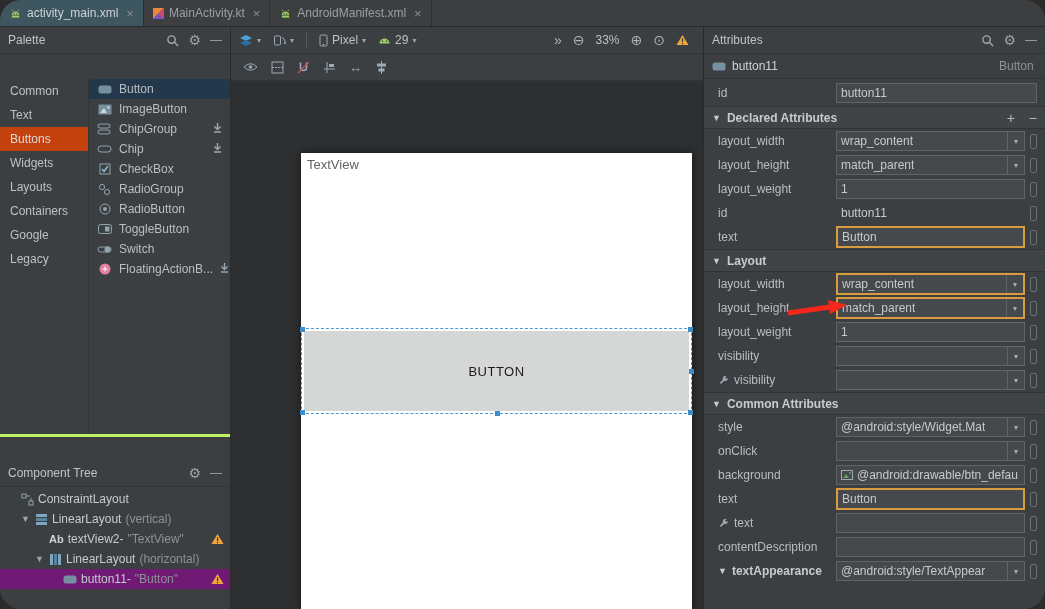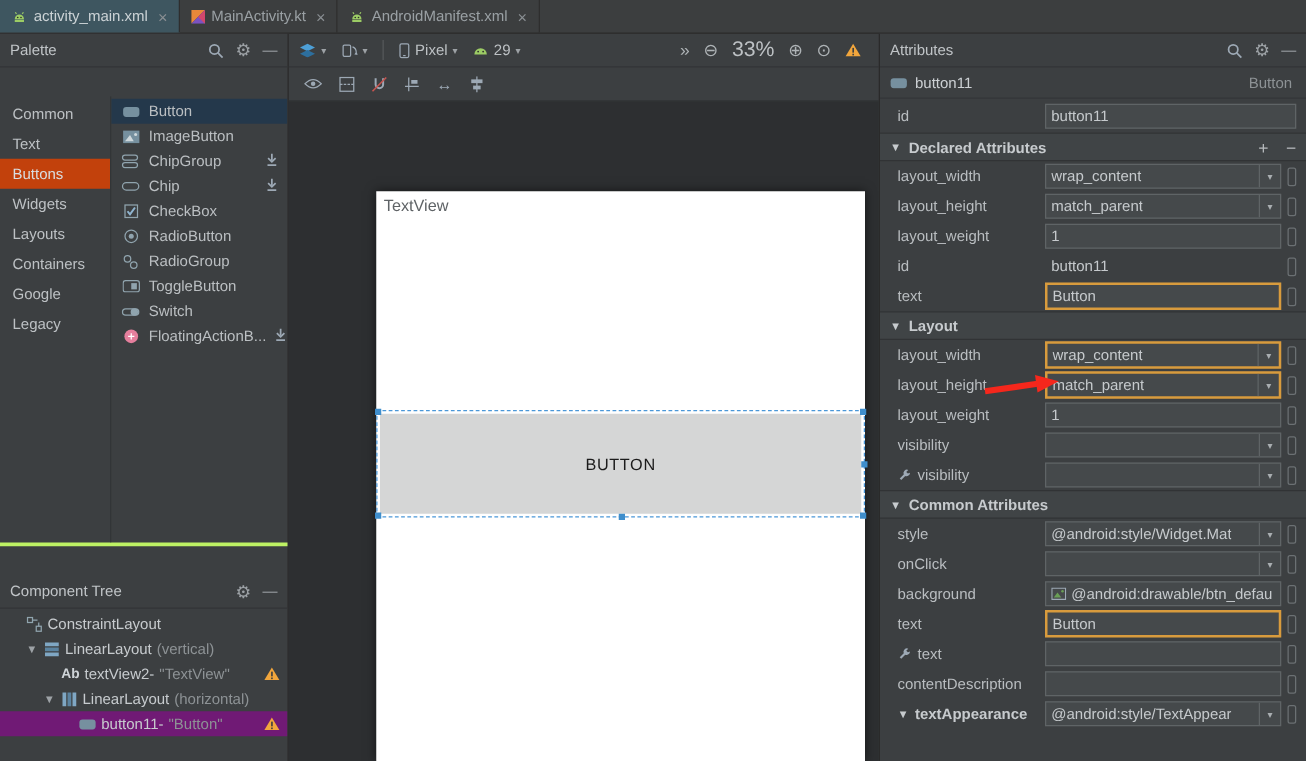--- a/index.html
+++ b/index.html
@@ -1,17 +1,17 @@
 <!DOCTYPE html>
 <html><head>
 <meta charset="utf-8">
 <style>
   html,body{margin:0;padding:0;background:#2b2b2b;}
   .app{position:relative;width:1045px;height:609px;background:#3c3f41;overflow:hidden;
-       font-family:"Liberation Sans",sans-serif;font-size:12px;color:#bbbfc2;user-select:none;}
+       font-family:"Liberation Sans",sans-serif;font-size:12px;color:#bbbfc2;user-select:none;border-radius:21px;}
   
   .tabbar{height:26px;background:#3c3e3f;border-bottom:1px solid #2a2a2a;display:flex;align-items:stretch;}
   .tab{display:flex;align-items:center;gap:5px;padding:0 9px;border-right:1px solid #2e2e2e;color:#9aa0a4;cursor:default;}
   .tab.active{background:#3e5660;color:#ccd3d6;}
   .tab .close{color:#8a8f93;font-size:13px;margin-left:3px;line-height:1;}
   .ic{display:inline-flex;align-items:center;justify-content:center;}
   
   .main{display:flex;height:582px;}
   .left{width:230px;flex:none;display:flex;flex-direction:column;border-right:1px solid #2a2a2a;background:#3c3f41;gap:23px;}
   .panel-h{height:26px;flex:none;display:flex;align-items:center;padding:0 8px;gap:9px;border-bottom:1px solid #323537;}
@@ -38,21 +38,21 @@
   .trow .warn{margin-left:auto;display:inline-flex;}
   .caret{color:#9da2a6;font-size:9px;width:11px;text-align:center;flex:none;}
   .caret.empty{visibility:hidden;}
   
   .center{flex:1;display:flex;flex-direction:column;min-width:0;}
   .tb1{height:26px;flex:none;display:flex;align-items:center;gap:12px;padding:0 8px;border-bottom:1px solid #323537;}
   .toolgrp{display:flex;align-items:center;gap:4px;color:#bdc1c4;}
   .dcarett{color:#9da2a6;font-size:8px;}
   .divv{width:1px;height:16px;background:#55595b;}
   .zoomgrp{margin-left:auto;display:flex;align-items:center;gap:11px;padding-right:6px;color:#aeb3b6;font-size:14px;}
-  .zoomgrp .pct{font-size:17px;color:#bdc1c4;}
+  .zoomgrp .pct{font-size:12px;color:#bdc1c4;}
   .tb2{height:26px;flex:none;display:flex;align-items:center;gap:13px;padding:0 12px;border-bottom:1px solid #323537;}
   .canvas{flex:1;position:relative;background:#2d2f31;overflow:hidden;}
   .artboard{position:absolute;left:70px;top:72px;width:391px;height:calc(100% - 72px);background:#fff;box-shadow:0 0 8px rgba(0,0,0,.55);}
   .tv{position:absolute;left:6px;top:4px;color:#5f6366;font-size:13px;}
   .btnsel{position:absolute;left:0;right:0;top:175px;height:84px;border:1px dashed #4a97d8;}
   .btnface{position:absolute;inset:2px;background:#d5d6d6;display:flex;align-items:center;justify-content:center;
            color:#1b1b1b;font-size:13px;letter-spacing:.5px;}
   .h{position:absolute;width:5px;height:5px;background:#3f8ecc;}
   
   .right{width:341px;flex:none;border-left:1px solid #2a2a2a;display:flex;flex-direction:column;background:#3c3f41;overflow:hidden;}
@@ -200,35 +200,35 @@
               <span class="pic">
                 <svg width="12" height="12">
                   <rect x="1" y="1" width="10" height="10" fill="none" stroke="#90a4ae"></rect>
                   <polyline points="3,6 5,8.5 9,3" fill="none" stroke="#8fb4cf" stroke-width="1.6"></polyline>
                 </svg>
               </span>
               <span>CheckBox</span>
             </div>
             <div class="pitem">
               <span class="pic">
+                <svg width="13" height="13">
+                  <circle cx="4" cy="4" r="2.6" fill="none" stroke="#90a4ae"></circle>
+                  <circle cx="9" cy="9" r="2.6" fill="none" stroke="#90a4ae"></circle>
+                </svg>
+              </span>
+              <span>RadioGroup</span>
+            </div>
+            <div class="pitem">
+              <span class="pic">
                 <svg width="12" height="12">
                   <circle cx="6" cy="6" r="5" fill="none" stroke="#90a4ae"></circle>
                   <circle cx="6" cy="6" r="2" fill="#90a4ae"></circle>
                 </svg>
               </span>
               <span>RadioButton</span>
-            </div>
-            <div class="pitem">
-              <span class="pic">
-                <svg width="13" height="13">
-                  <circle cx="4" cy="4" r="2.6" fill="none" stroke="#90a4ae"></circle>
-                  <circle cx="9" cy="9" r="2.6" fill="none" stroke="#90a4ae"></circle>
-                </svg>
-              </span>
-              <span>RadioGroup</span>
             </div>
             <div class="pitem">
               <span class="pic">
                 <svg width="14" height="10">
                   <rect x=".5" y=".5" width="13" height="9" rx="2" fill="none" stroke="#90a4ae"></rect>
                   <rect x="7" y="2.5" width="4.5" height="5" fill="#90a4ae"></rect>
                 </svg>
               </span>
               <span>ToggleButton</span>
             </div>

